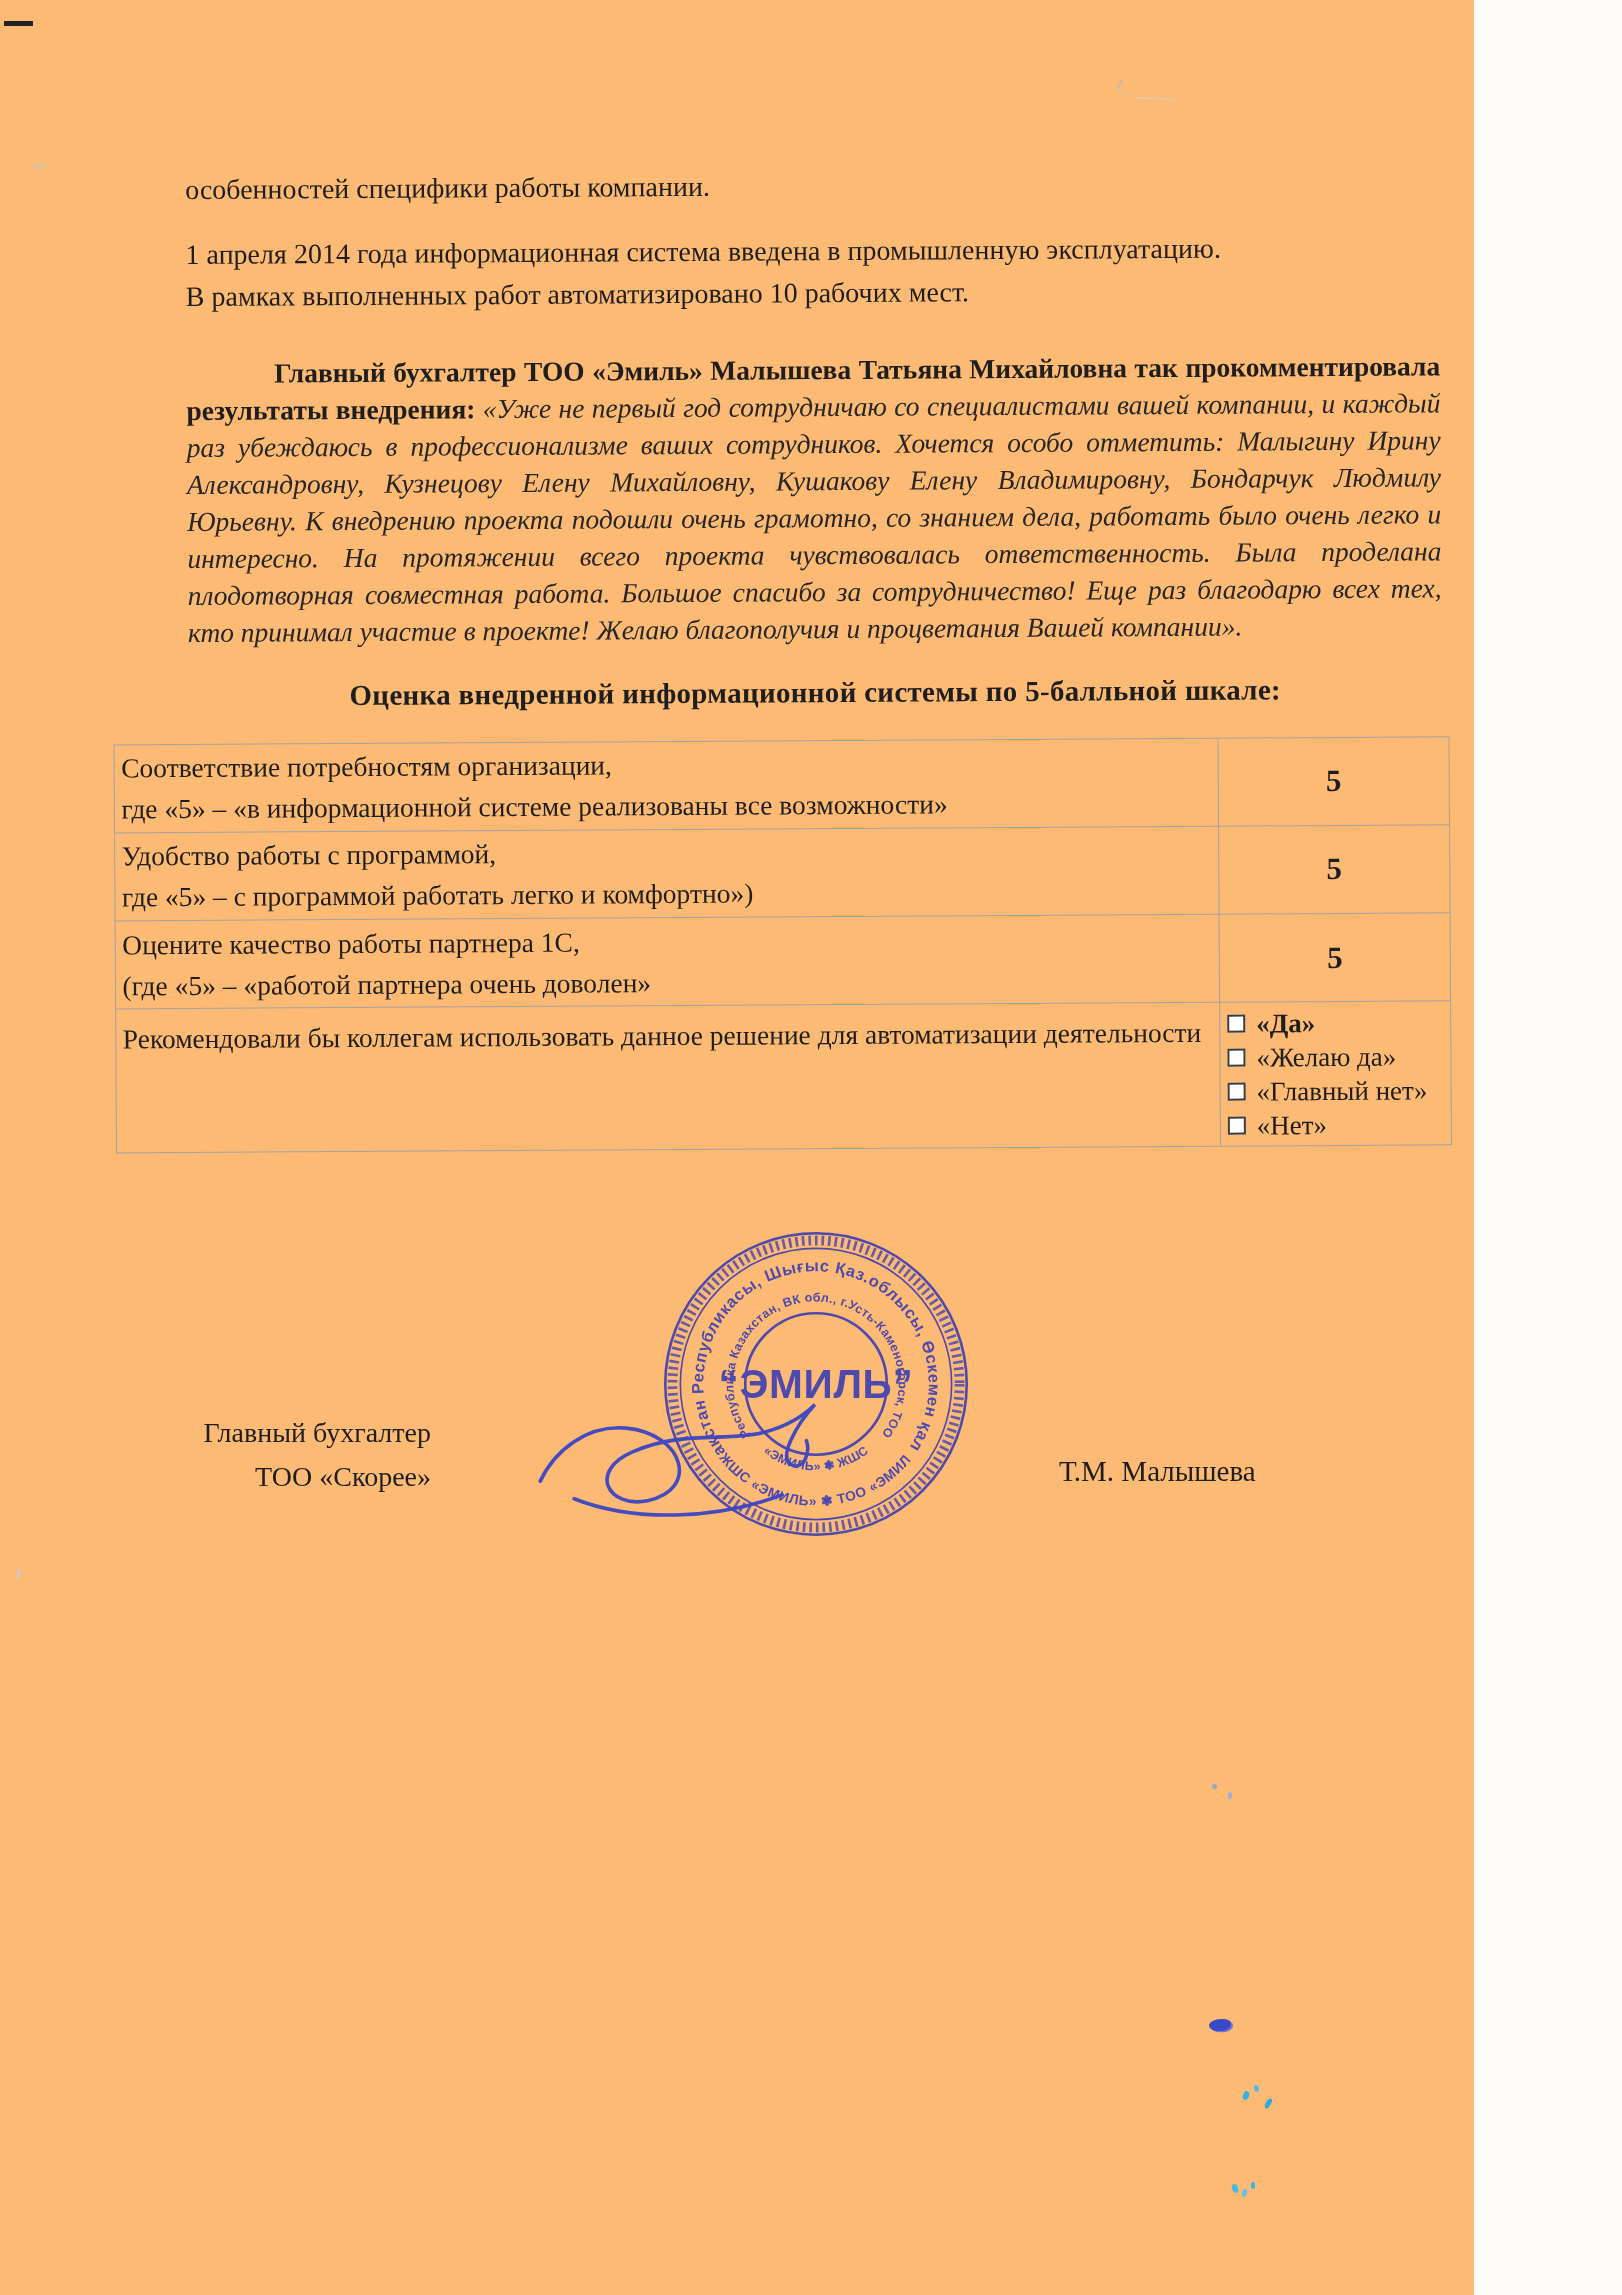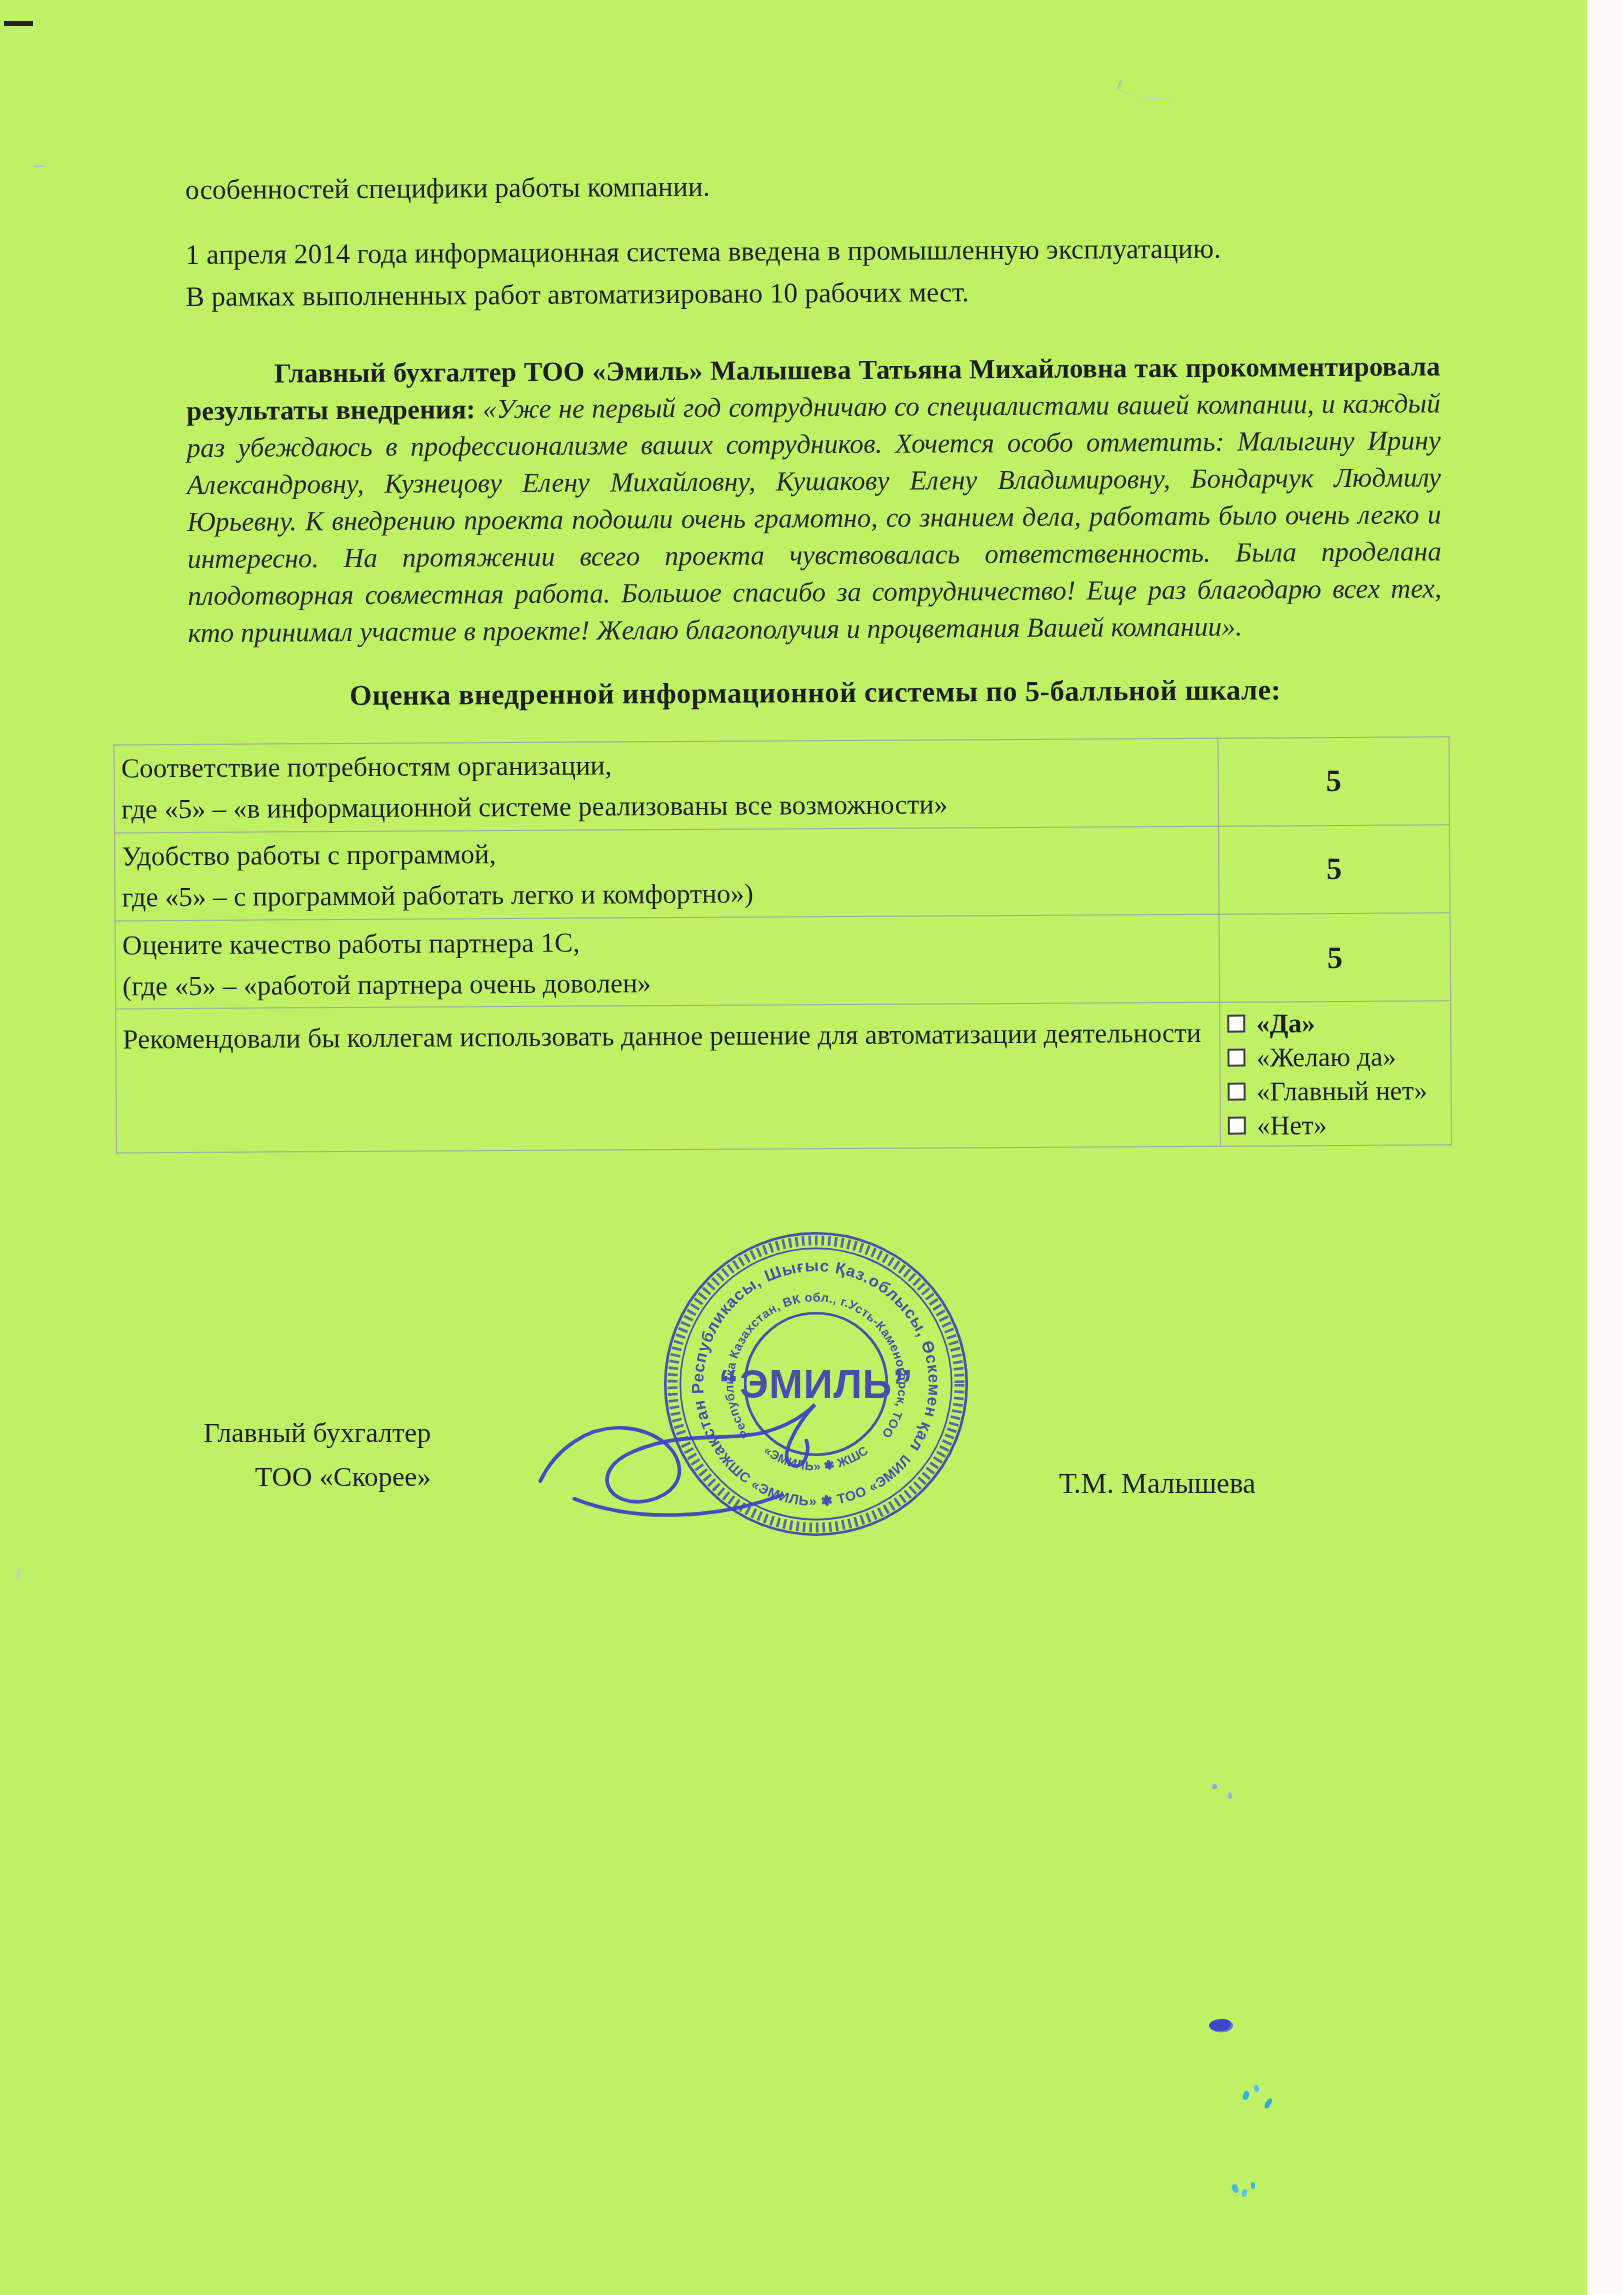--- a/index.html
+++ b/index.html
@@ -1,37 +1,37 @@
 <!DOCTYPE html>
 <html style="font-size:10.5px"><head>
 <meta charset="utf-8">
 <style>
   html,body{margin:0;padding:0;background:#fcfbf8;}
-  .page{position:relative;width:1587px;height:2295px;background:#bef264;overflow:hidden;
+  .page{position:relative;width:1474px;height:2295px;background:#fdba74;overflow:hidden;
         font-family:"Liberation Serif",serif;color:#1e1e1e;}
   .content{position:absolute;left:185px;top:169px;width:1254px;
            transform:rotate(-0.35deg);transform-origin:top left;}
   .p1{font-size:28px;line-height:41px;margin:0;}
   .p2{font-size:28px;line-height:42px;margin:23.6px 0 0 0;}
   .p3{font-size:27.5px;line-height:37px;margin:37px 0 0 0;text-align:justify;text-indent:88px;}
   .lead{font-weight:bold;}
   .quote{font-style:italic;color:#262626;}
   .heading{font-size:29px;font-weight:bold;text-align:center;margin:29px 0 0 0;letter-spacing:0.3px;}
   table.rating{margin:31px 0 0 -75px;border-collapse:collapse;width:1336px;table-layout:fixed;}
   table.rating td{border:1.3px solid #a3a3a3;}
   td.q{width:1086px;font-size:27.5px;line-height:41px;padding:2.6px 10.5px 2.6px 6.5px;
        vertical-align:middle;text-align:justify;}
   td.score{font-size:31px;font-weight:bold;text-align:center;vertical-align:middle;}
   td.opts{vertical-align:top;padding:3.9px 2.6px 2.6px 6.5px;}
   .opt{display:flex;align-items:center;gap:11px;font-size:27px;line-height:34px;}
   .opt .box{width:14.4px;height:14.4px;border:2px solid #3c3c3c;flex:0 0 auto;background:#fff;}
   .opt.bold{font-weight:bold;}
   .sign-left{position:absolute;left:156px;top:1411px;width:275px;text-align:right;
              font-size:28px;line-height:44px;}
-  .sign-name{position:absolute;left:1059px;top:1455px;font-size:29px;margin-top:12px;}
+  .sign-name{position:absolute;left:1059px;top:1455px;font-size:29px;}
   .stamp{position:absolute;left:662px;top:1230px;opacity:.9;}
   .signature{position:absolute;left:535px;top:1373px;}
   
   .art{position:absolute;}
   .a-dash{left:3.9px;top:21px;width:29px;height:4.6px;background:#232323;}
   .a-gray1{left:1118px;top:82px;width:11.8px;height:9.2px;border-left:2px solid #b9b9b9;
            border-bottom:1.3px solid #c4c4c4;transform:rotate(25deg);opacity:.8;}
   .a-gray2{left:1135px;top:98px;width:39px;height:1.3px;background:#cfcfcf;transform:rotate(4deg);}
   .a-gray3{left:33px;top:165px;width:10.5px;height:2px;background:#c2c2c2;}
   .a-gray4{left:17px;top:1569px;width:2.6px;height:9.2px;background:#cccccc;transform:rotate(18deg);}

